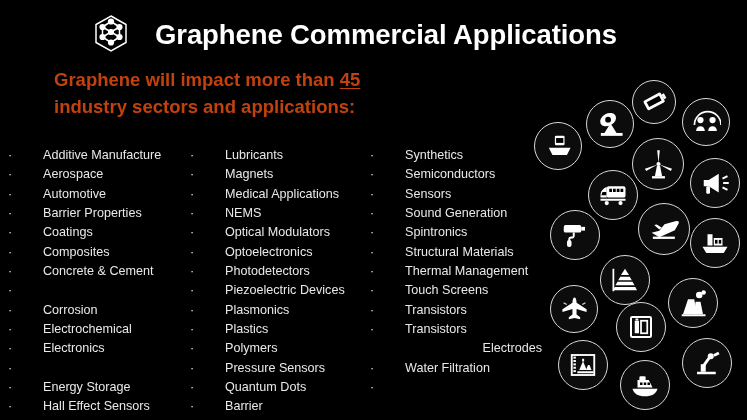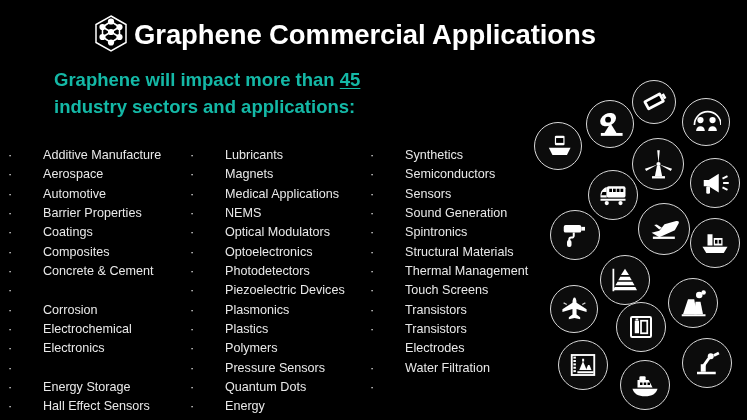--- a/index.html
+++ b/index.html
@@ -6,35 +6,35 @@
   body{
     width:747px;height:420px;
     background:#000000;
     font-family:"Liberation Sans", sans-serif;
     overflow:hidden;
     position:relative;
   }
   #slide{position:relative;width:747px;height:420px;background:#000;overflow:hidden;}
 
   
-  .header{position:absolute;left:88px;top:12px;display:flex;align-items:center;gap:0;}
+  .header{position:absolute;left:88px;top:12px;display:flex;align-items:center;gap:21px;}
   .logo{width:46px;height:46px;flex:0 0 auto;}
   .title{
     color:#ffffff;
     font-size:27.5px;
     font-weight:bold;
     letter-spacing:-0.1px;
     white-space:nowrap;
     line-height:1;
   }
 
   
   .subtitle{
     position:absolute;left:54px;top:66px;
-    color:#14b8a6;
+    color:#c2410c;
     font-size:18.5px;
     font-weight:bold;
     line-height:27px;
     width:470px;
   }
   .subtitle .num{text-decoration:underline;text-underline-offset:2px;}
 
   
   .columns{position:absolute;left:0;top:146px;width:540px;height:270px;}
   .col{position:absolute;top:0;}
@@ -50,21 +50,21 @@
     white-space:nowrap;
   }
   .li .bul{
     width:11px;flex:0 0 11px;
     color:#e9e9e9;
     font-size:12.6px;
     line-height:19.35px;
     text-align:left;
   }
   .li .txt{line-height:19.35px;margin-left:24px;}
-  .li.cont{white-space:normal;}
+  .li.cont{white-space:normal;justify-content:flex-end;}
   .li.cont .txt{padding-left:0;}
 
   
   .icons{position:absolute;left:520px;top:80px;width:227px;height:340px;}
   .ic{
     position:absolute;
     border-radius:50%;
     background:#0c0c0c;
     border:1.6px solid #d8d8d8;
     box-sizing:border-box;
@@ -206,21 +206,21 @@
         <div class="li">
           <span class="bul">·</span>
           <span class="txt">Pressure Sensors</span>
         </div>
         <div class="li">
           <span class="bul">·</span>
           <span class="txt">Quantum Dots</span>
         </div>
         <div class="li">
           <span class="bul">·</span>
-          <span class="txt">Energy</span>
+          <span class="txt">Barrier</span>
         </div>
       </div>
     <div class="col col3">
         <div class="li">
           <span class="bul">·</span>
           <span class="txt">Synthetics</span>
         </div>
         <div class="li">
           <span class="bul">·</span>
           <span class="txt">Semiconductors</span>

